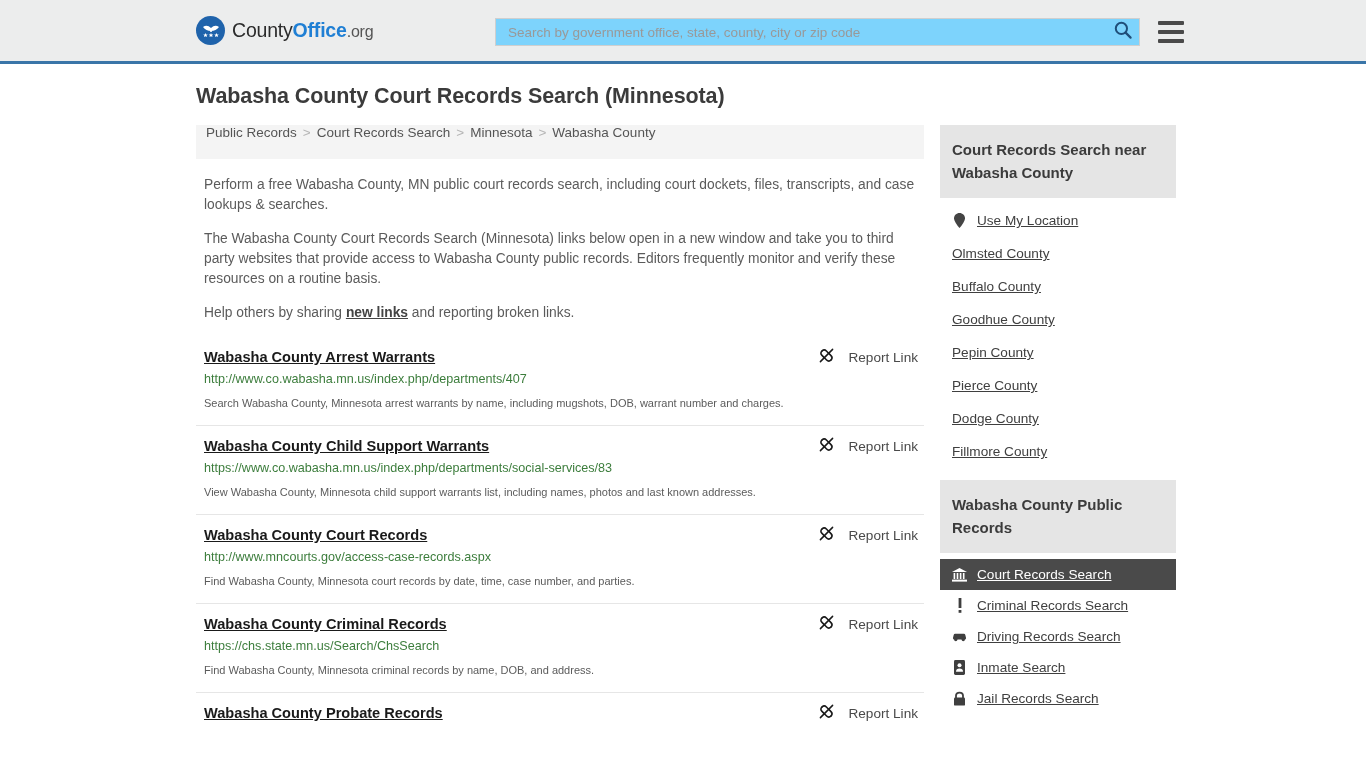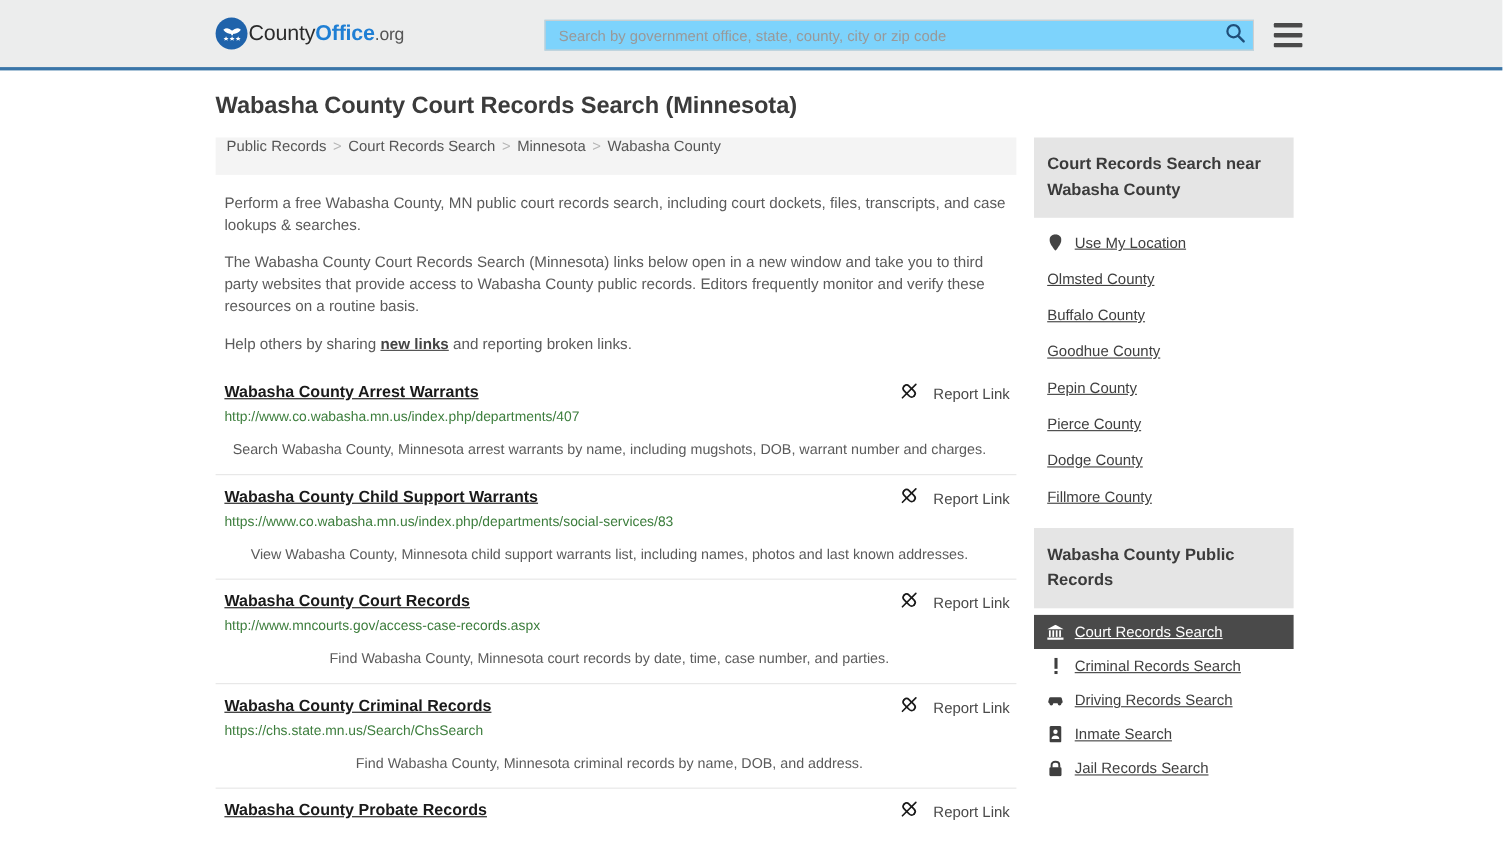--- a/index.html
+++ b/index.html
@@ -17,21 +17,21 @@
     background: #eceded;
     border-bottom: 3px solid #3a75a8;
     display: flex;
     align-items: center;
     position: relative;
   }
   .logo-wrap {
     display: flex;
     align-items: center;
     margin-left: 196px;
-    gap: 1px;
+    gap: 7px;
   }
   .logo-mark {
     width: 29px; height: 29px;
     border-radius: 50%;
     background: #1f63ab;
     position: relative;
     flex: none;
     display: flex;
     align-items: center;
     justify-content: center;
@@ -151,26 +151,25 @@
     cursor: pointer;
   }
   .link-url {
     display: block;
     font-size: 12.6px;
     color: #3c7d3c;
     margin-top: 5px;
     line-height: 16px;
   }
   .link-desc {
-    font-size: 13px;
+    font-size: 11px;
     line-height: 24px;
     color: #5b5b5b;
-    margin-top: 10px;
+    margin-top: 4px;
     max-width: 700px;
-    text-align: center;
   }
   .report-link {
     position: absolute;
     right: 6px;
     top: 10px;
     display: flex;
     align-items: center;
     gap: 13px;
     cursor: pointer;
     text-align: center;

